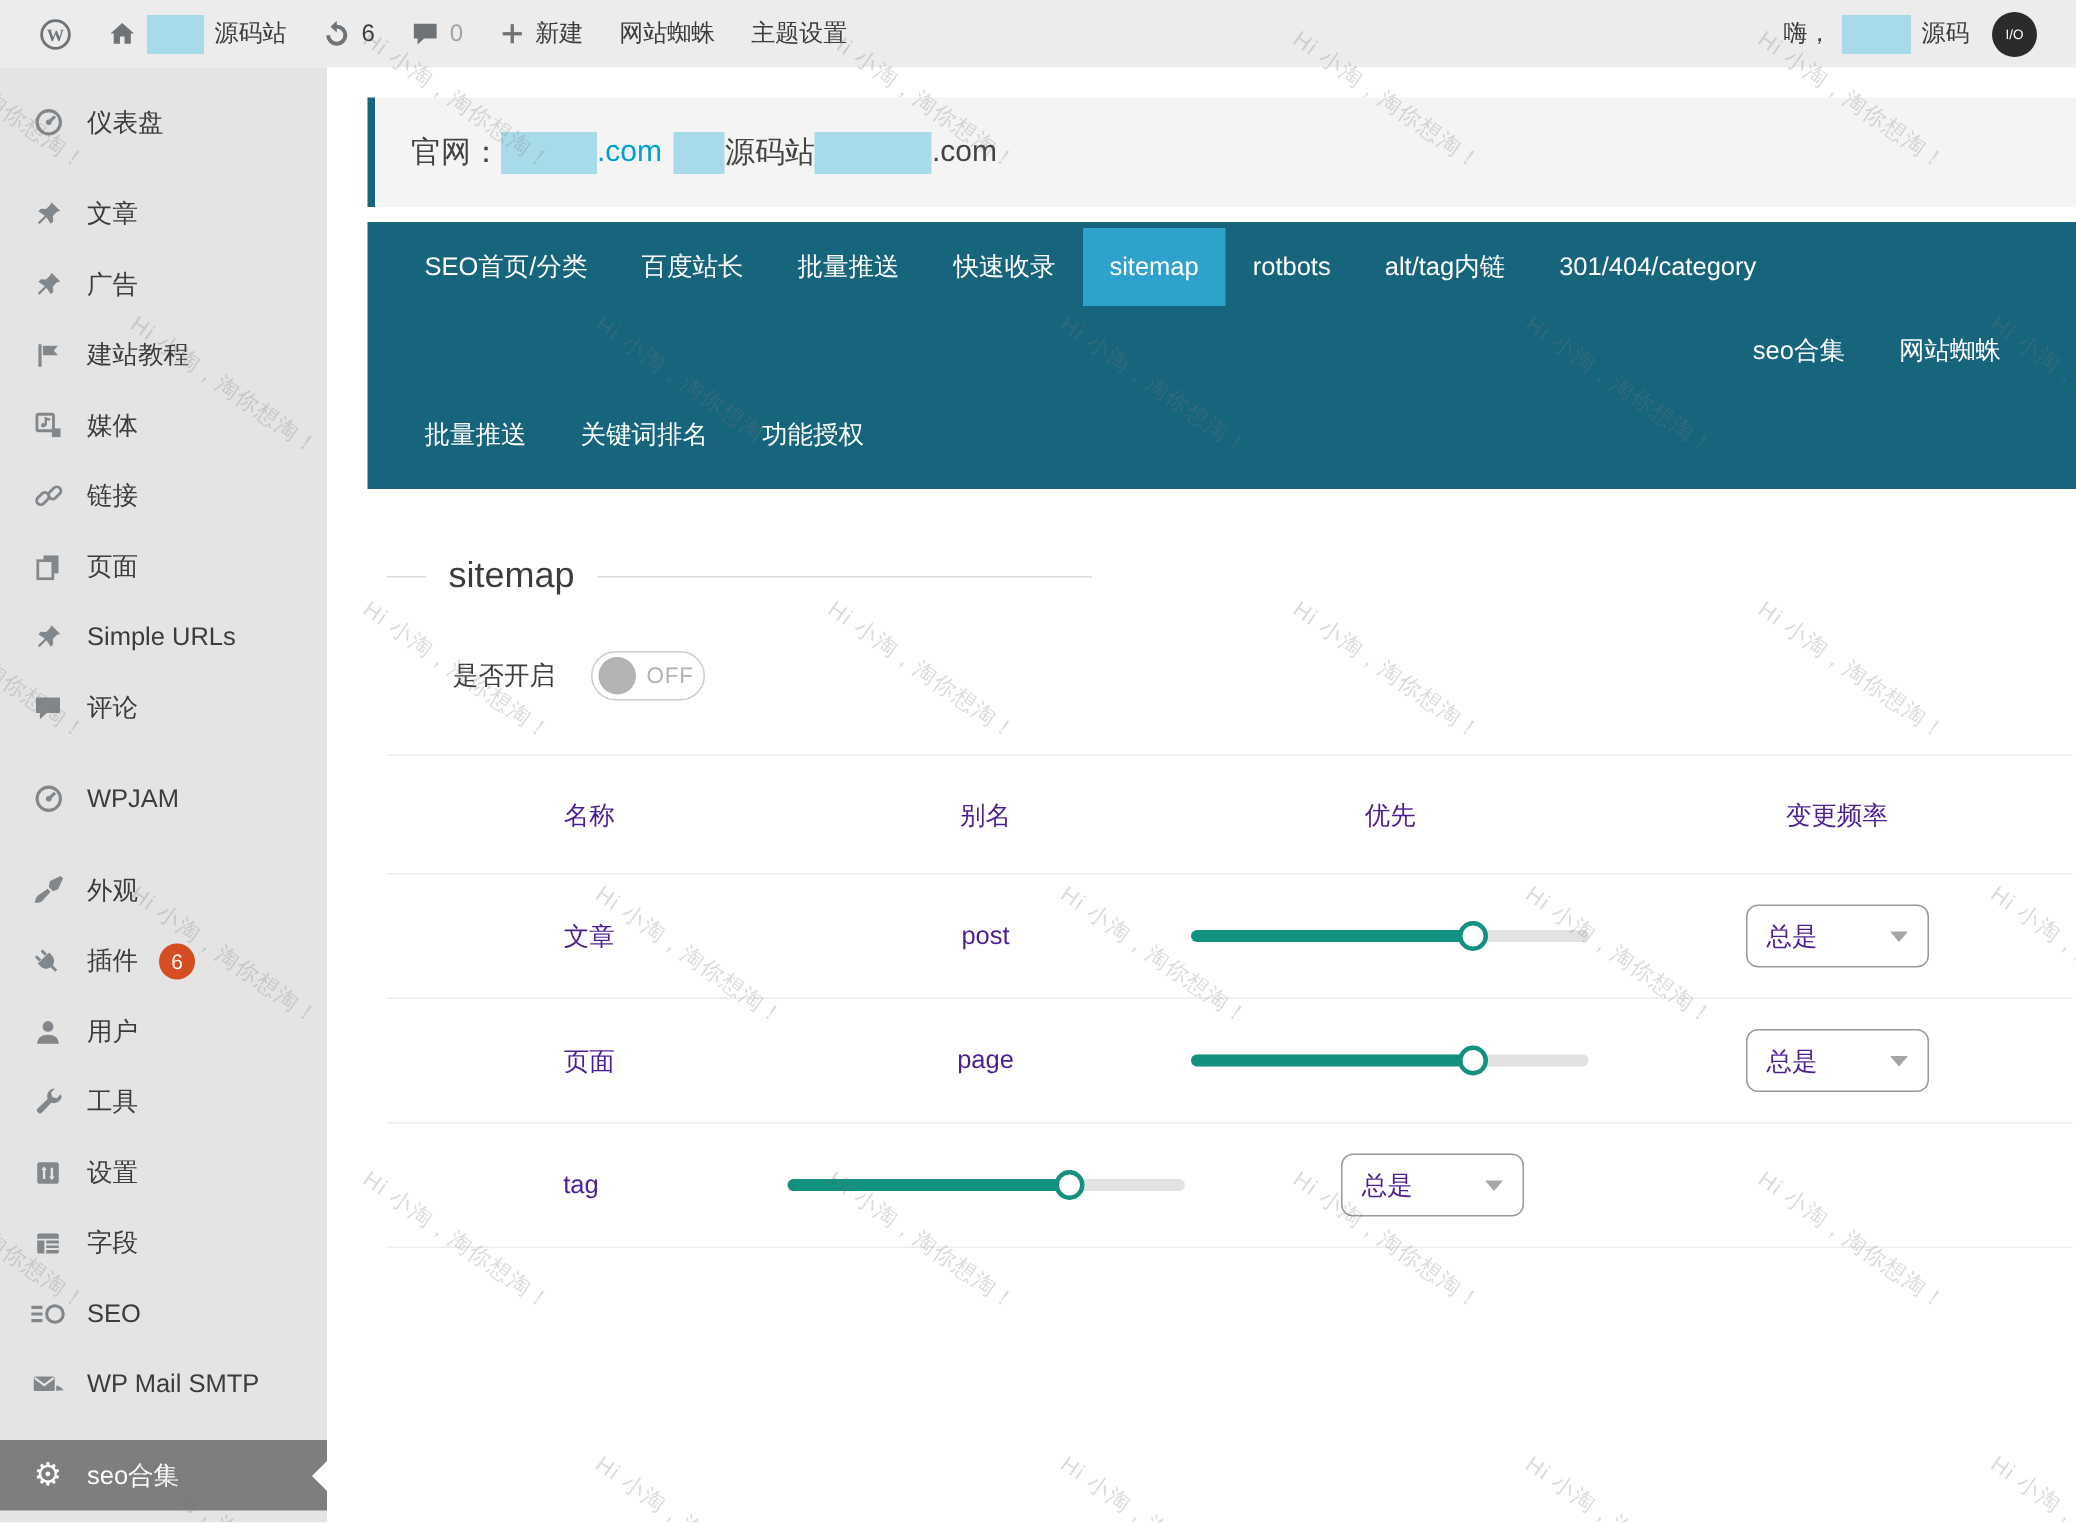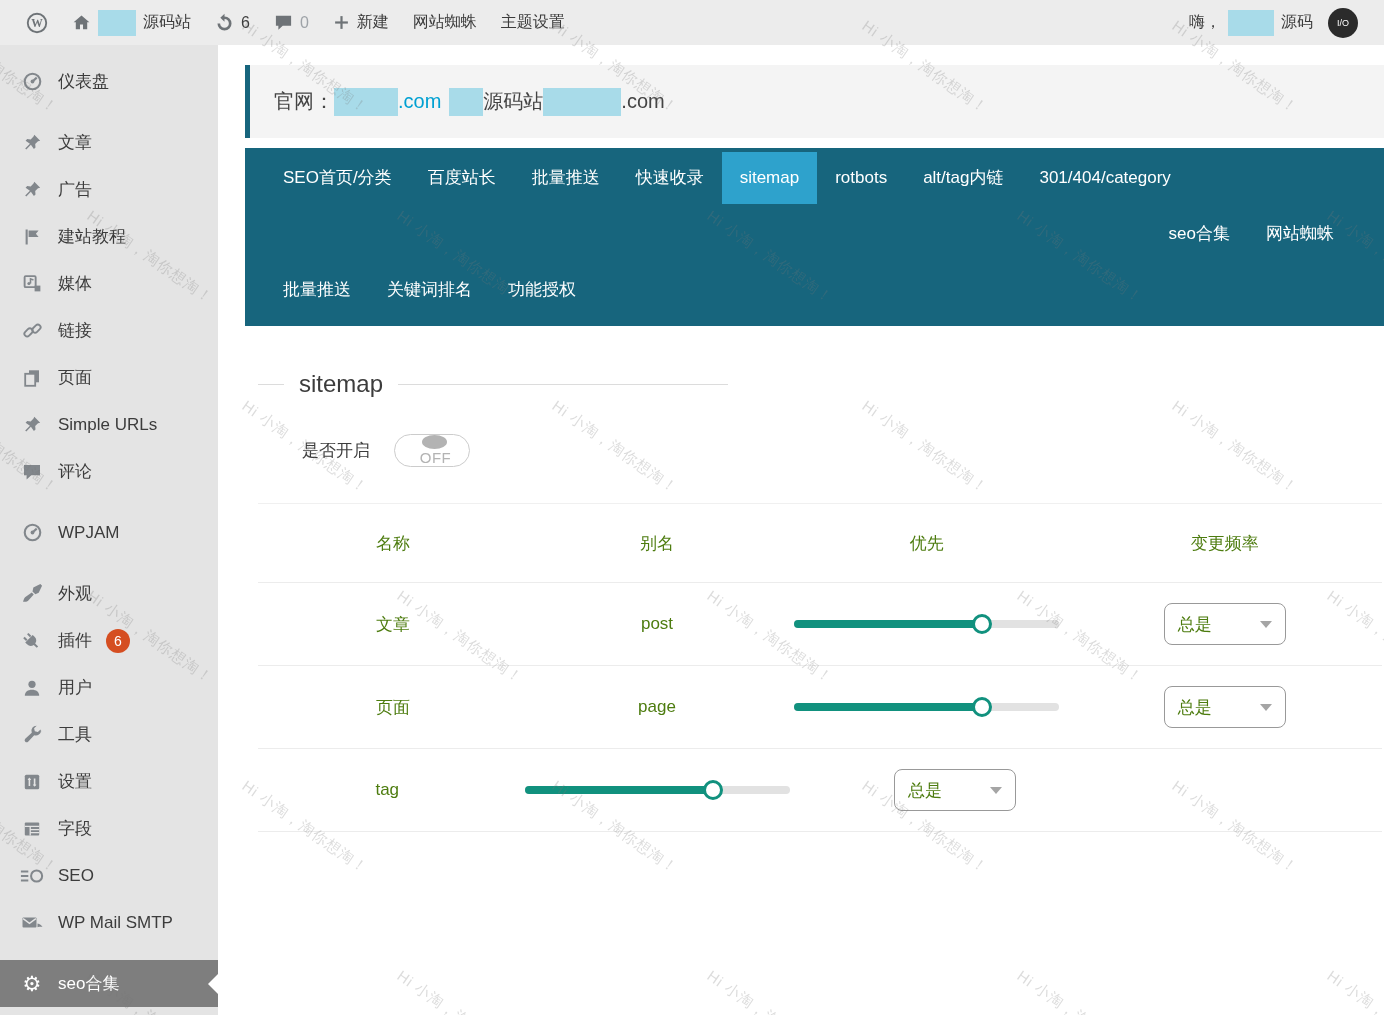--- a/index.html
+++ b/index.html
@@ -70,38 +70,38 @@
   
   .section{ padding-left:13px; }
   .section-title-row{ display:flex; align-items:center; margin-top:44px; }
   .h-line{ height:1px; background:#dcdcdc; }
   .h-line.l{ width:26px; }
   .h-line.r{ width:330px; }
   .section-title{ font-size:24px; font-weight:400; color:#3c3c3c; margin:0 15px; }
 
   .toggle-row{ margin:36px 0 0 44px; display:flex; align-items:center; gap:24px; font-size:17px; }
   .toggle{ width:76px; height:33px; border:1px solid #ccc; border-radius:17px; background:#fff;
-           display:flex; align-items:center; cursor:pointer;flex-direction:column; }
+           display:flex; align-items:center; cursor:pointer; }
   .knob{ width:25px; height:25px; border-radius:50%; background:#b3b3b3; margin-left:4px; }
   .toggle-state{ color:#b3b3b3; font-size:15px; margin-left:7px; letter-spacing:.5px; }
 
   .cron-row{ margin:30px 0 0 28px; display:flex; align-items:center; font-size:17px; }
   .cron-input{ width:340px; height:40px; border:1px solid #b0b0b0; border-radius:6px; background:#fff;
                display:flex; align-items:center; padding:0 12px; margin-left:6px; }
   .cron-input .rd{ width:222px; height:20px; margin-left:2px; }
   .copy-btn{ margin-left:26px; cursor:pointer; }
 
   .note-row{ margin:22px 0 0 28px; font-size:17px; }
   .note-row a{ color:var(--link-blue); text-decoration:none; cursor:pointer; }
 
   
   .seo-table{ margin-top:36px; width:1124px; border-top:1px solid #f0f0f0; }
   .t-row{ display:flex; align-items:center; height:83px; border-bottom:1px solid #ececec; }
   .t-row.head{ height:79px; }
-  .t-cell{ display:flex; align-items:center; justify-content:center; font-size:17px; color:#4d7c0f; }
+  .t-cell{ display:flex; align-items:center; justify-content:center; font-size:17px; color:#4c1d95; }
   .c1{ width:24%; } .c2{ width:23%; } .c3{ width:25%; } .c4{ width:28%; }
 
   .slider{ width:265px; height:8px; background:#e2e2e2; border-radius:4px; position:relative; cursor:pointer; }
   .slider-fill{ position:absolute; left:0; top:0; height:8px; border-radius:4px; background:var(--slider-teal); }
   .slider-thumb{ position:absolute; top:50%; transform:translate(-50%,-50%); width:20px; height:20px;
                  background:#fff; border:3px solid var(--slider-teal); border-radius:50%; }
 
   .dropdown{ width:122px; height:42px; background:#fff; border:1px solid #999; border-radius:8px;
              display:flex; align-items:center; justify-content:space-between; padding:0 13px; cursor:pointer; }
   .dd-caret{ width:0; height:0; border:6px solid transparent; border-top:7px solid #a5a5a5; margin-top:7px; }

